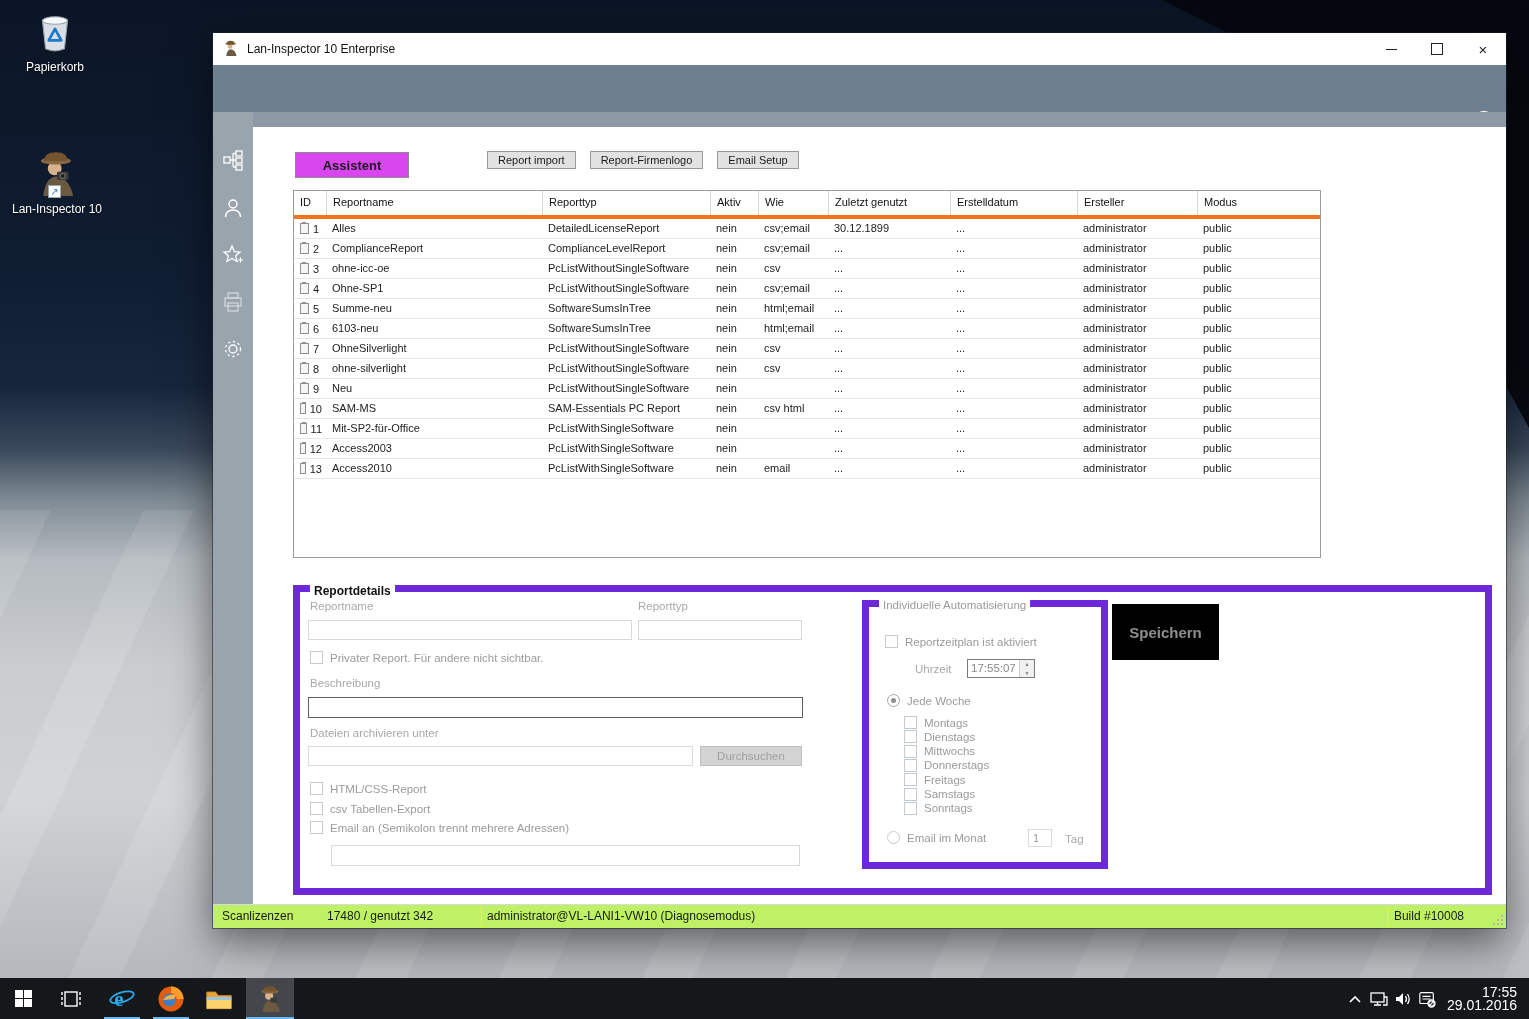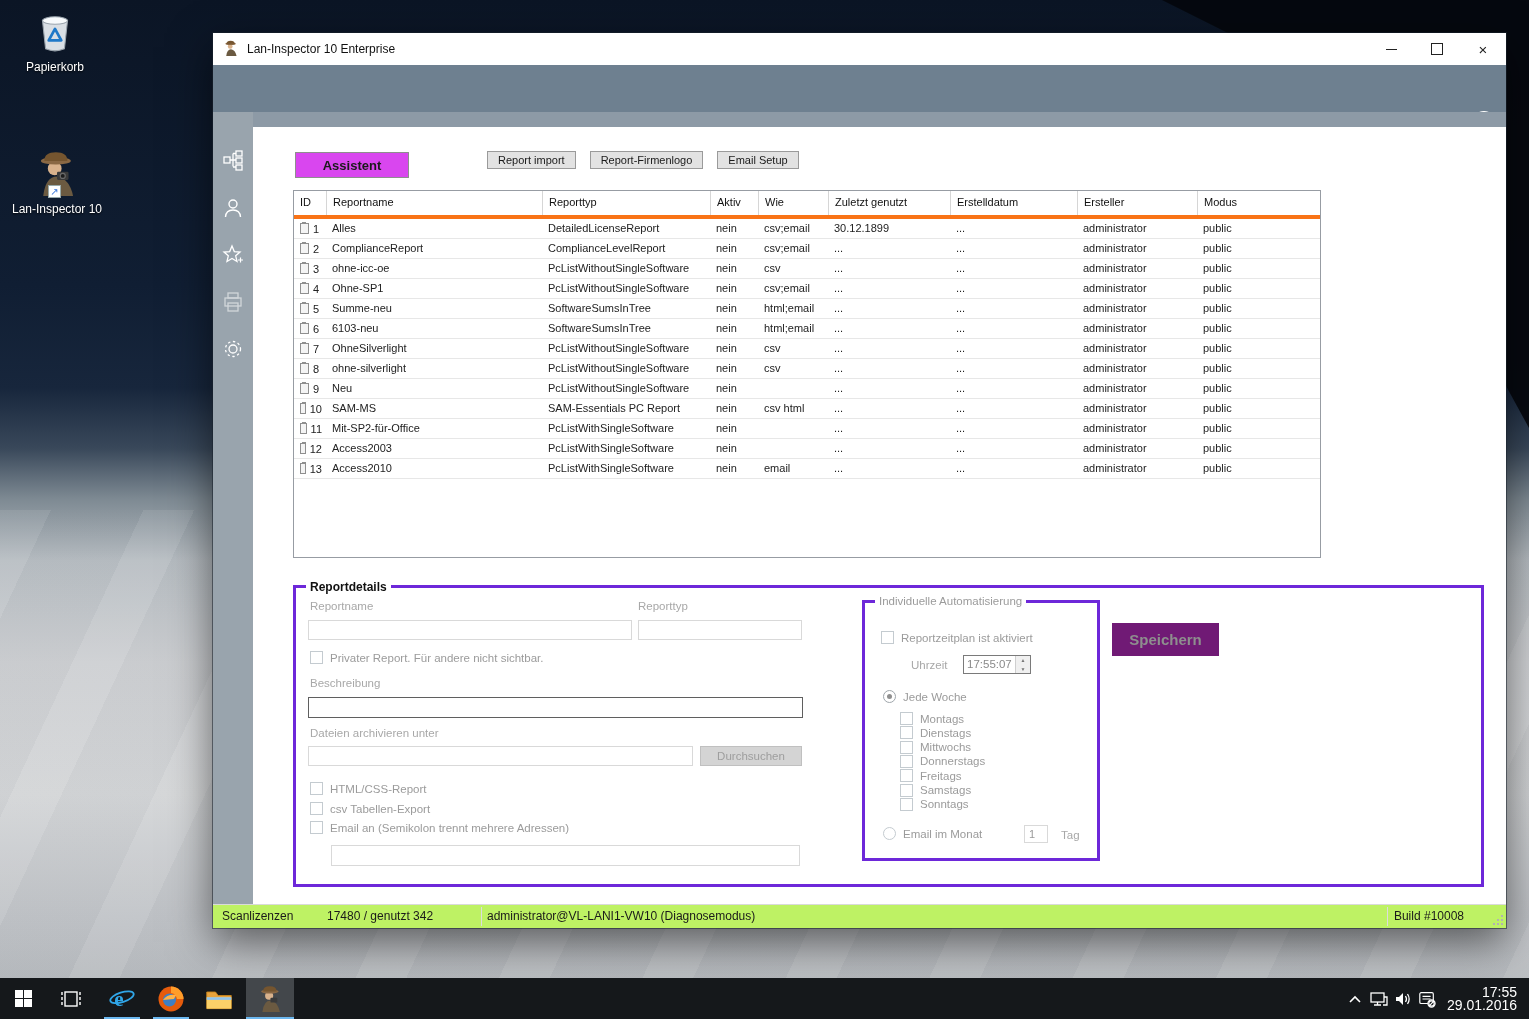--- a/index.html
+++ b/index.html
@@ -61,42 +61,42 @@
   .cell{font-size:11px;color:#222;padding:3px 4px 0 6px;box-sizing:border-box;white-space:nowrap;overflow:hidden;}
   .cell.c0{display:flex;align-items:center;padding-top:0;}
   .clip{width:9px;height:11px;border:1px solid #8f8f8f;background:#f4f4f4;display:inline-block;margin-right:4px;position:relative;box-sizing:border-box;}
   .clip::before{content:"";position:absolute;top:-2px;left:1px;width:4px;height:2px;background:#8f8f8f;}
 
   .acts{position:absolute;left:1086px;top:65px;width:140px;}
   .abtn{height:18px;margin-bottom:14.5px;background:#dedede;border:1px solid #bdbdbd;color:#a2a2a2;font-size:11px;
     display:flex;align-items:center;justify-content:center;box-sizing:border-box;cursor:pointer;}
 
   
-  .groupbox{position:absolute;border:3px solid #6d28d9;}
+  .groupbox{position:absolute;border:7px solid #6d28d9;}
   .gb-title{position:absolute;top:-8px;left:10px;background:#fff;padding:0 4px;font-size:12px;}
   #details{left:40px;top:458px;width:1185px;height:296px;}
   #details .gb-title{font-weight:bold;color:#111;}
   #autom{left:609px;top:473px;width:232px;height:255px;}
   #autom .gb-title{color:#9b9b9b;font-size:11.5px;}
   .flabel{position:absolute;font-size:11.5px;color:#a8a8a8;}
   .finput{position:absolute;border:1px solid #d9d9d9;background:#fff;box-sizing:border-box;font-size:11px;color:#555;padding:0 4px;font-family:"Liberation Sans",sans-serif;}
   .finput.dark{border-color:#5f5f5f;}
   .cbrow{position:absolute;display:flex;align-items:center;gap:7px;}
   .cb{width:13px;height:13px;border:1px solid #c4cbd0;background:#fff;display:inline-block;box-sizing:border-box;cursor:pointer;}
   .cblab{font-size:11.5px;color:#9b9b9b;white-space:nowrap;}
   .radio{width:13px;height:13px;border:1px solid #c4cbd0;border-radius:50%;background:#fff;display:inline-block;box-sizing:border-box;position:relative;cursor:pointer;}
   .radio.sel{border-color:#9fa6ab;}
   .radio.sel::after{content:"";position:absolute;left:3px;top:3px;width:5px;height:5px;border-radius:50%;background:#8f8f8f;}
   .browse{position:absolute;background:#d4d4d4;border:1px solid #c0c0c0;color:#9e9e9e;font-size:11.5px;display:flex;align-items:center;justify-content:center;box-sizing:border-box;cursor:pointer;}
   .spin{position:absolute;border:1px solid #7a7a7a;background:#fff;box-sizing:border-box;display:flex;}
   .spin .val{flex:1;font-size:11.5px;color:#8a8a8a;padding:2px 3px;}
   .spin .btns{width:14px;border-left:1px solid #cfcfcf;display:flex;flex-direction:column;}
   .spin .btns span{flex:1;font-size:5px;color:#777;background:#f0f0f0;display:flex;align-items:center;justify-content:center;cursor:pointer;}
   .wkrow{position:absolute;left:35px;display:flex;}
-  .savebtn{position:absolute;left:859px;top:496px;width:107px;height:33px;background:#701a75;color:#8e8e8e;
+  .savebtn{position:absolute;left:859px;top:477px;width:107px;height:56px;background:#000000;color:#8e8e8e;
     font-weight:bold;font-size:15px;display:flex;align-items:center;justify-content:center;cursor:pointer;}
 
   
   .statusbar{position:absolute;left:0;bottom:0;right:0;height:23px;background:#bef264;border-top:1px solid #dadada;font-size:12px;color:#1a1a1a;}
   .statusbar span{position:absolute;top:4px;white-space:nowrap;}
   .st-sep{position:absolute;top:2px;bottom:2px;width:1px;background:#dcdcdc;}
   .grip{position:absolute;right:2px;bottom:2px;width:12px;height:12px;
     background:radial-gradient(circle at 2px 10px,#b2b2b2 1px,transparent 1.5px),
                radial-gradient(circle at 6px 10px,#b2b2b2 1px,transparent 1.5px),
                radial-gradient(circle at 10px 10px,#b2b2b2 1px,transparent 1.5px),

